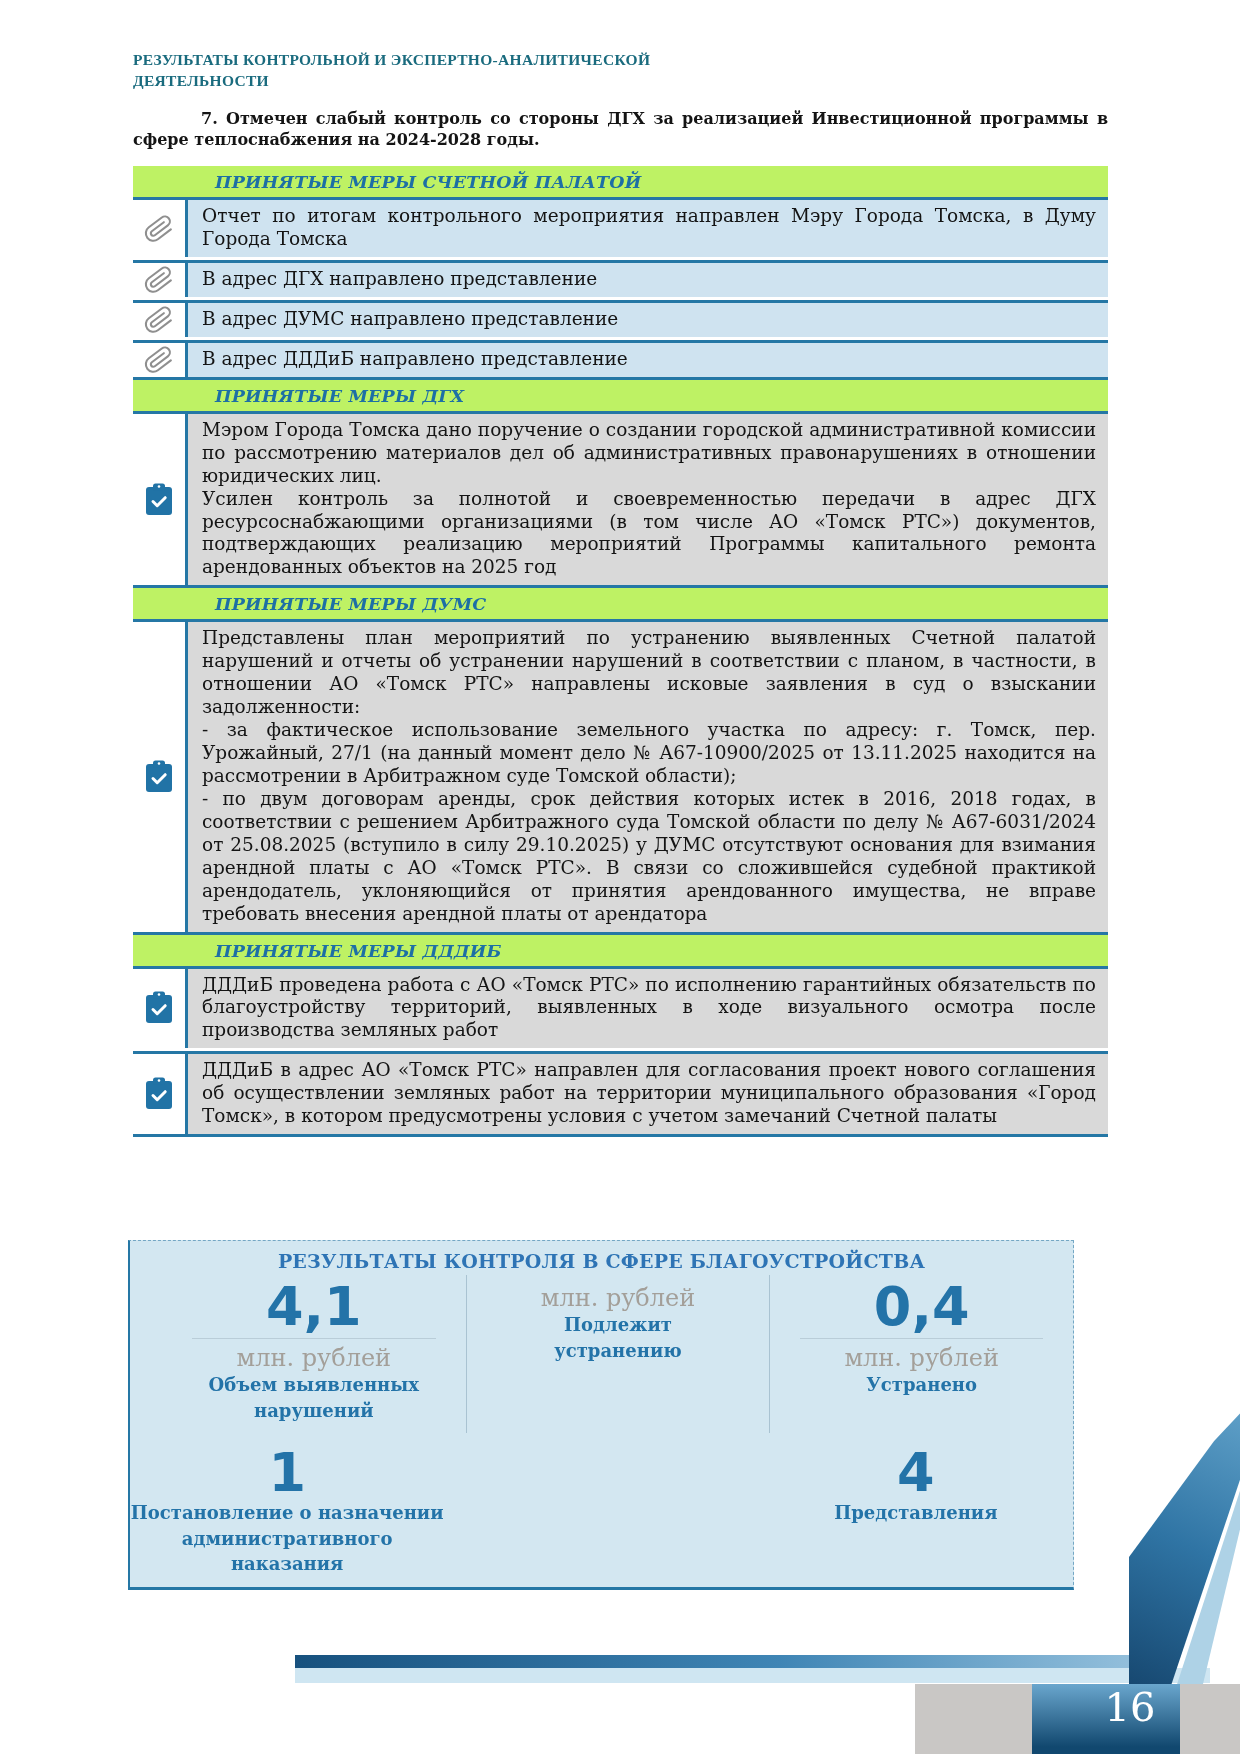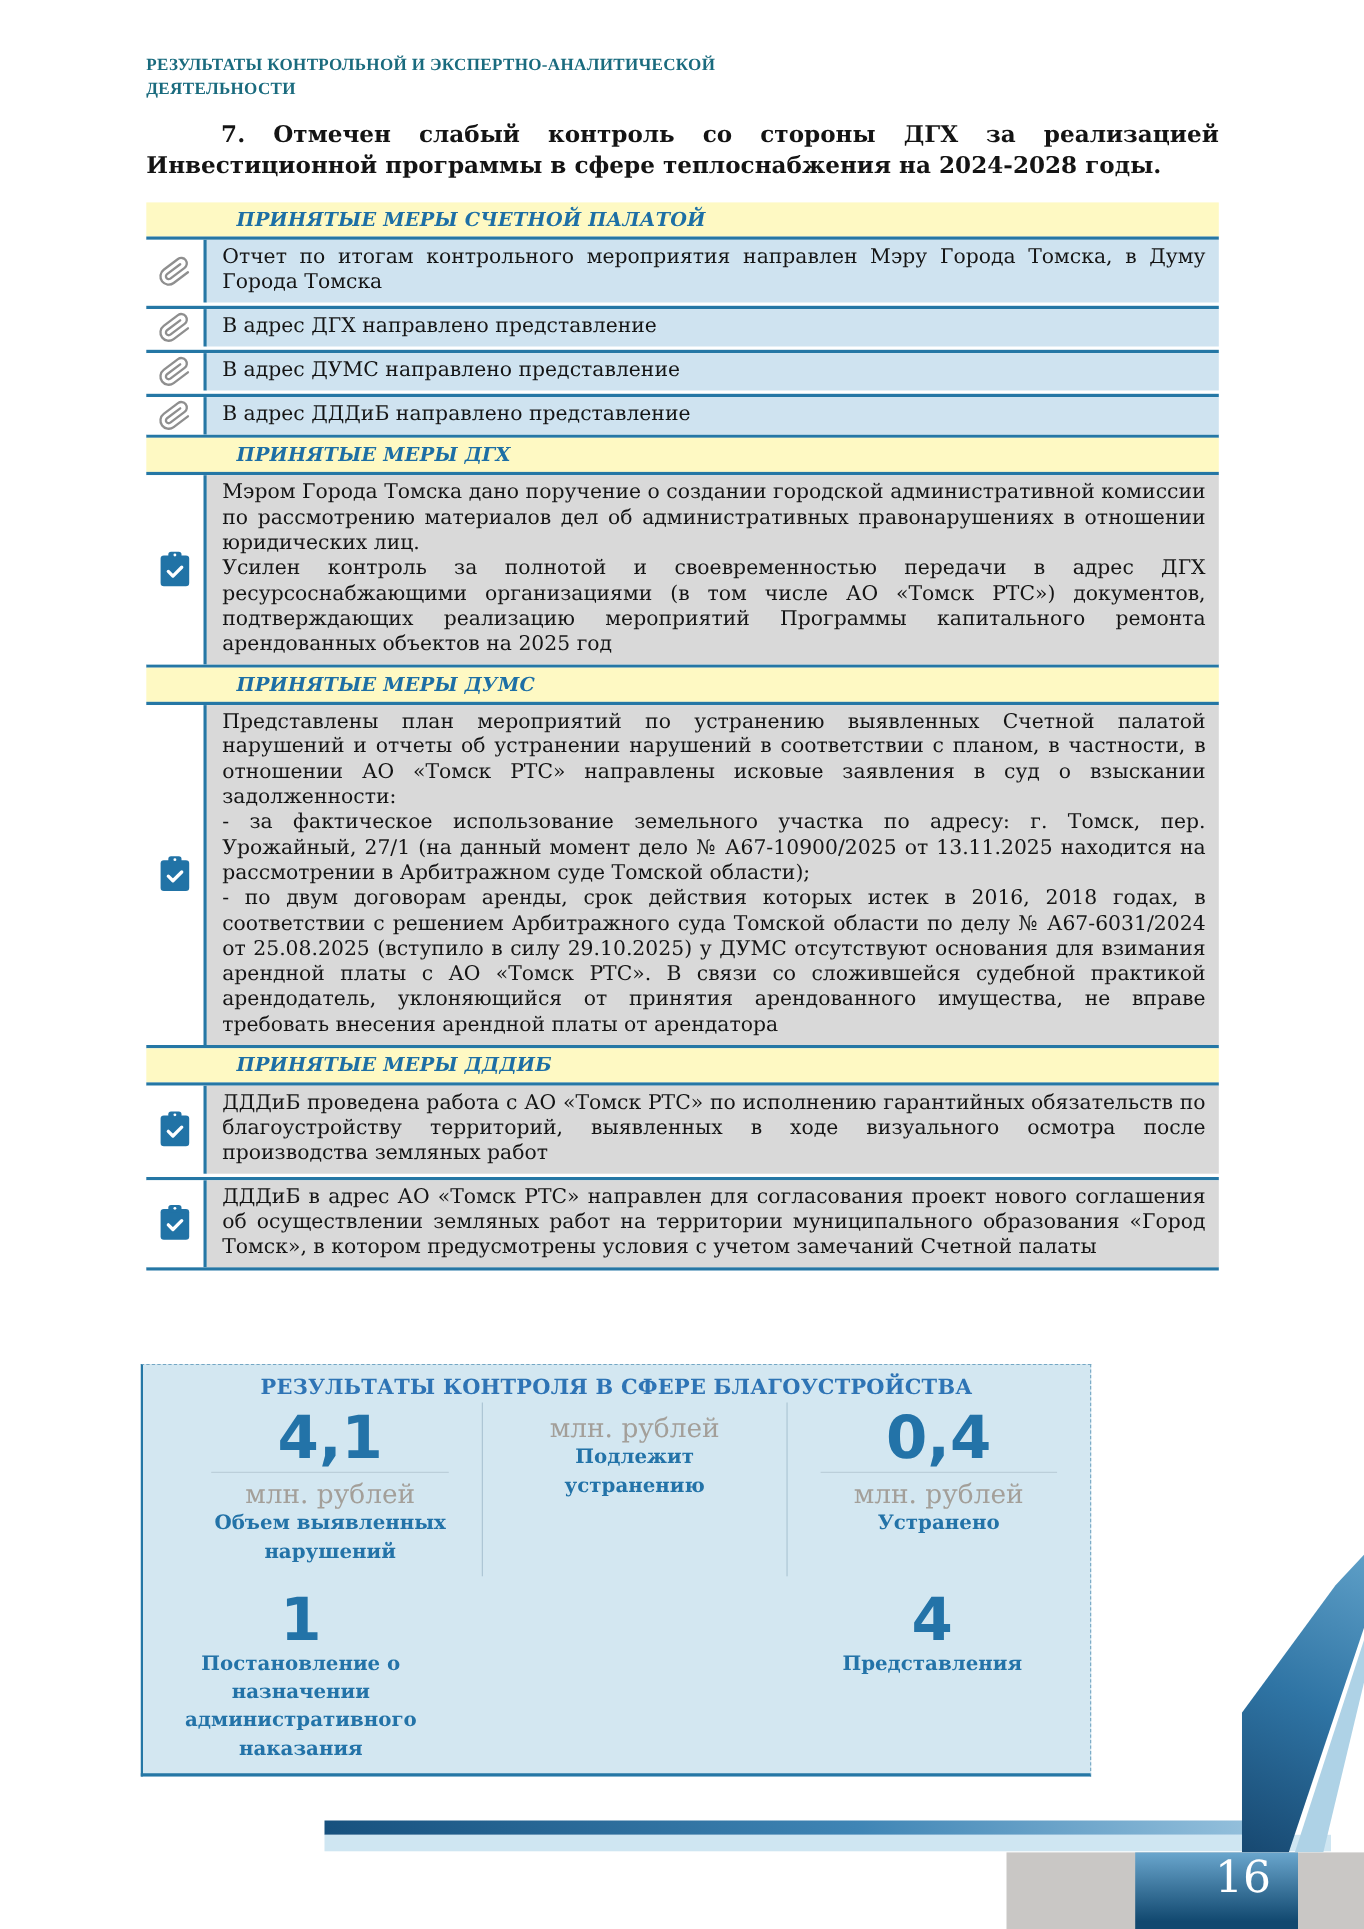--- a/index.html
+++ b/index.html
@@ -15,41 +15,41 @@
     --text-black:#141414;
   }
   html,body{margin:0;padding:0;background:#fff;}
   .page{position:relative;width:1240px;height:1754px;margin:0 auto;background:#ffffff;
         overflow:hidden;font-family:"DejaVu Serif",serif;}
   .main{position:absolute;left:133px;top:50px;width:975px;}
 
   .kicker{width:620px;font-family:"Liberation Serif",serif;font-weight:bold;
           font-size:15.5px;line-height:1.35;color:var(--kicker-teal);letter-spacing:.3px;}
 
-  .intro{margin-top:16px;font-size:21px;font-weight:600;line-height:1.32;color:var(--text-black);
+  .intro{margin-top:16px;font-size:16px;font-weight:600;line-height:1.32;color:var(--text-black);
          text-align:justify;text-indent:68px;}
 
   .section-title{padding:6px 0 5px 82px;font-size:17.5px;font-weight:bold;font-style:italic;
-                 color:var(--section-blue);background:#fef9c3;letter-spacing:.2px;}
+                 color:var(--section-blue);background:#bef264;letter-spacing:.2px;}
 
   .rows{border-bottom:3px solid var(--line-blue);}
   .row{display:flex;border-top:3px solid var(--line-blue);}
   .row + .row{margin-top:3px;}
   .icon-cell{width:52px;flex:0 0 52px;background:#fff;border-right:3px solid var(--line-blue);
              display:flex;align-items:center;justify-content:center;}
   .text-cell{flex:1;padding:5px 12px 6px 14px;font-size:18.5px;line-height:1.24;
              color:var(--text-black);text-align:justify;}
   .text-cell p{margin:0;}
   .blue-bg{background:var(--row-blue);}
   .gray-bg{background:var(--row-gray);}
 
   .paperclip{transform:rotate(8deg);}
 
   
-  .panel{position:absolute;left:128px;top:1240px;width:864px;background:var(--panel-bg);
+  .panel{position:absolute;left:128px;top:1240px;width:946px;background:var(--panel-bg);
          border:1px dashed #74a7c4;border-left:2px solid var(--line-blue);
          border-bottom:3px solid var(--line-blue);box-sizing:border-box;}
   .panel-title{text-align:center;padding:9px 0 3px;font-size:19px;font-weight:bold;
                color:var(--panel-title-blue);letter-spacing:.2px;}
   .stats{display:grid;grid-template-columns:1fr 1fr 1fr;padding-left:32px;}
   .stat{text-align:center;padding:4px 0 10px;}
   .stat + .stat{border-left:1px solid #a9c3d2;}
   .numwrap{margin:0 30px;padding-bottom:4px;border-bottom:1px solid #b9cdd8;}
   .num{font-family:"DejaVu Sans",sans-serif;font-weight:bold;font-size:54px;line-height:1.02;
        color:var(--number-blue);}

